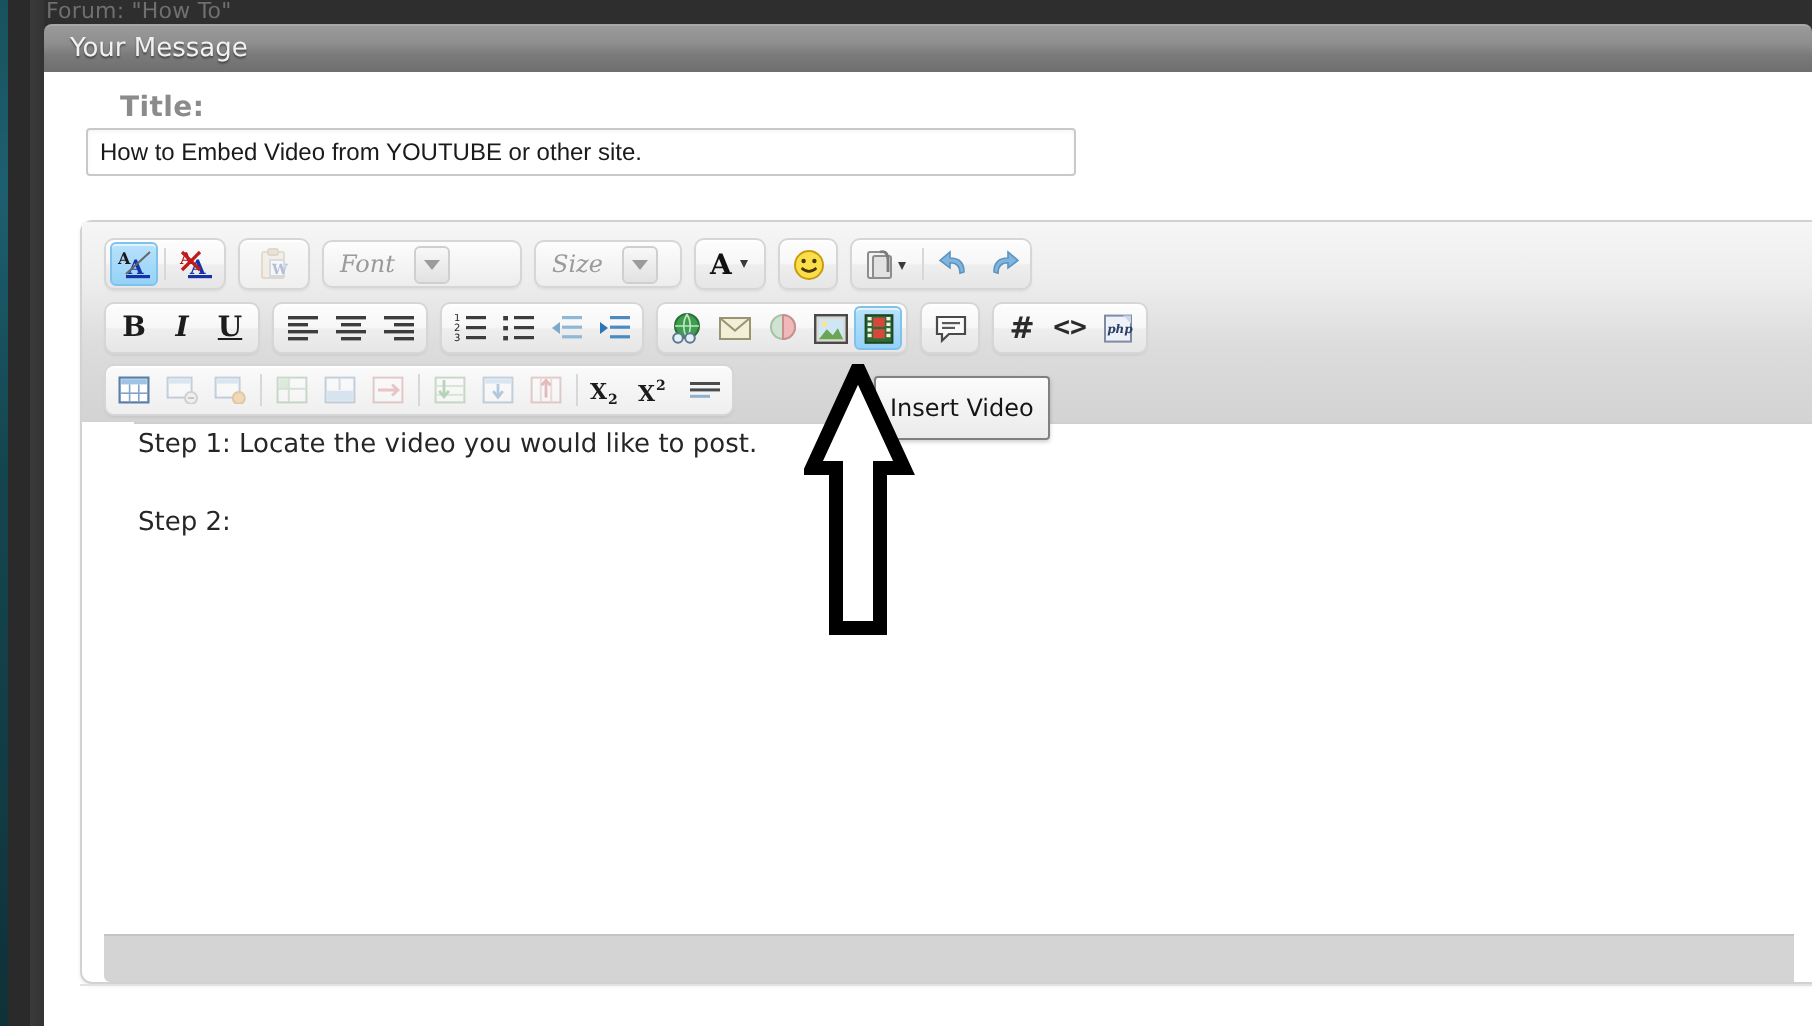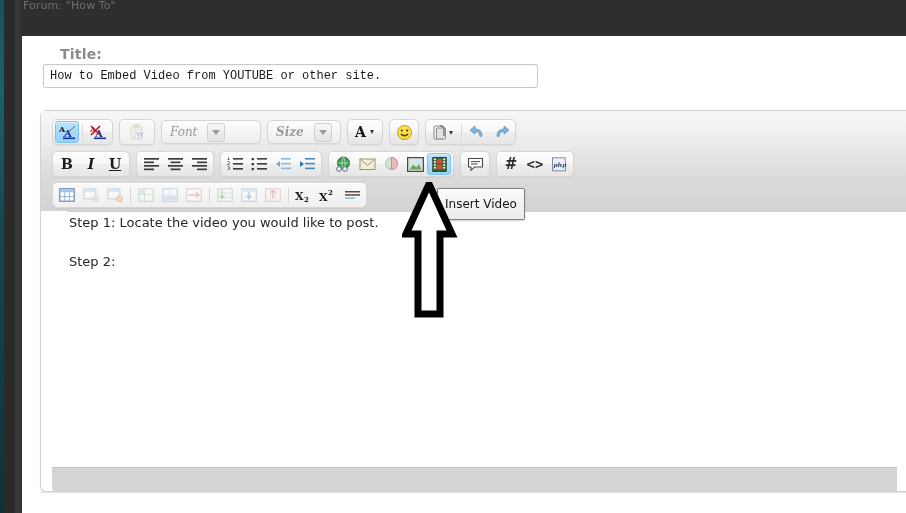--- a/index.html
+++ b/index.html
@@ -42,21 +42,21 @@
 
   
   .title-label { position:absolute; left:60px; top:46px; font-size:14px; color:#8b8b8b; font-weight:bold; letter-spacing:.2px; }
   .title-input {
     position:absolute; left:43px; top:64px; width:495px; height:24px;
     border:1px solid #c9c9c9; background:#fff; border-radius:2px;
     box-shadow: inset 0 1px 2px rgba(0,0,0,.045);
   }
   .title-input-text {
     position:absolute; left:6px; top:4px; font-size:12px; color:#1a1a1a;
-    font-family:Liberation Mono, monospace; white-space:nowrap;
+    font-family:Liberation Sans, sans-serif; white-space:nowrap;
   }
 
   
   .editor-shell {
     position:absolute; left:40px; top:110px; width:866px; height:382px;
     background:#fff; border:1px solid #d2d2d2; border-right:none;
     border-top-left-radius:6px; border-bottom-left-radius:6px;
     box-shadow:0 1px 2px rgba(0,0,0,.07);
   }
   .toolbar-wrap {
@@ -96,21 +96,21 @@
   }
   .dropdown .dd-label { font-size:12px; color:#9a9a9a; font-style:italic; font-family:"DejaVu Serif","Liberation Serif",serif; }
   .dropdown .dd-arrow {
     width:18px; height:19px; display:flex; align-items:center; justify-content:center;
     border:1px solid #cfcfcf; border-radius:3px;
     background: linear-gradient(180deg,#f8f8f8,#e2e2e2);
   }
   .dd-arrow i { display:block; width:0;height:0; border-left:4px solid transparent;
     border-right:4px solid transparent; border-top:5px solid #9b9b9b; }
   .dd-font { width:100px; }
-  .dd-size { width:74px;font-weight:bold; }
+  .dd-size { width:74px; }
   .bold-g { font-weight:bold; font-size:14px; font-family:"DejaVu Serif","Liberation Serif",serif; color:#1c1c1c; }
   .ital-g { font-style:italic; font-weight:bold; font-size:14px; font-family:"DejaVu Serif","Liberation Serif",serif; color:#1c1c1c; }
   .und-g { text-decoration:underline; font-weight:bold; font-size:14px; font-family:"DejaVu Serif","Liberation Serif",serif; color:#1c1c1c; }
   .hash-g { font-weight:bold; font-size:15px; color:#2b2b2b; }
   .code-g { font-weight:bold; font-size:14px; color:#2b2b2b; font-family:"DejaVu Sans Mono","Liberation Mono",monospace; }
 
   
   .edit-area {
     position:absolute; left:52px; top:211px; width:845px; height:255px;
     background:#fff; border-top:1px solid #cfcfcf;margin-left:15px;
@@ -146,20 +146,23 @@
 
 <div id="root">
 
   <div class="dark-bg"></div>
   <div class="teal-edge"></div>
   <div class="dark-edge2"></div>
   <div class="dark-edge3"></div>
 
   <div class="forum-crumb">Forum: "How To"</div>
 
+  <div class="msg-bar">
+    <div class="msg-bar-label">Your Message</div>
+  </div>
 
   <div class="page-body"></div>
 
   <div class="title-label">Title:</div>
   <div class="title-input">
     <div class="title-input-text">How to Embed Video from YOUTUBE or other site.</div>
   </div>
 
   <div class="editor-shell"></div>
 

